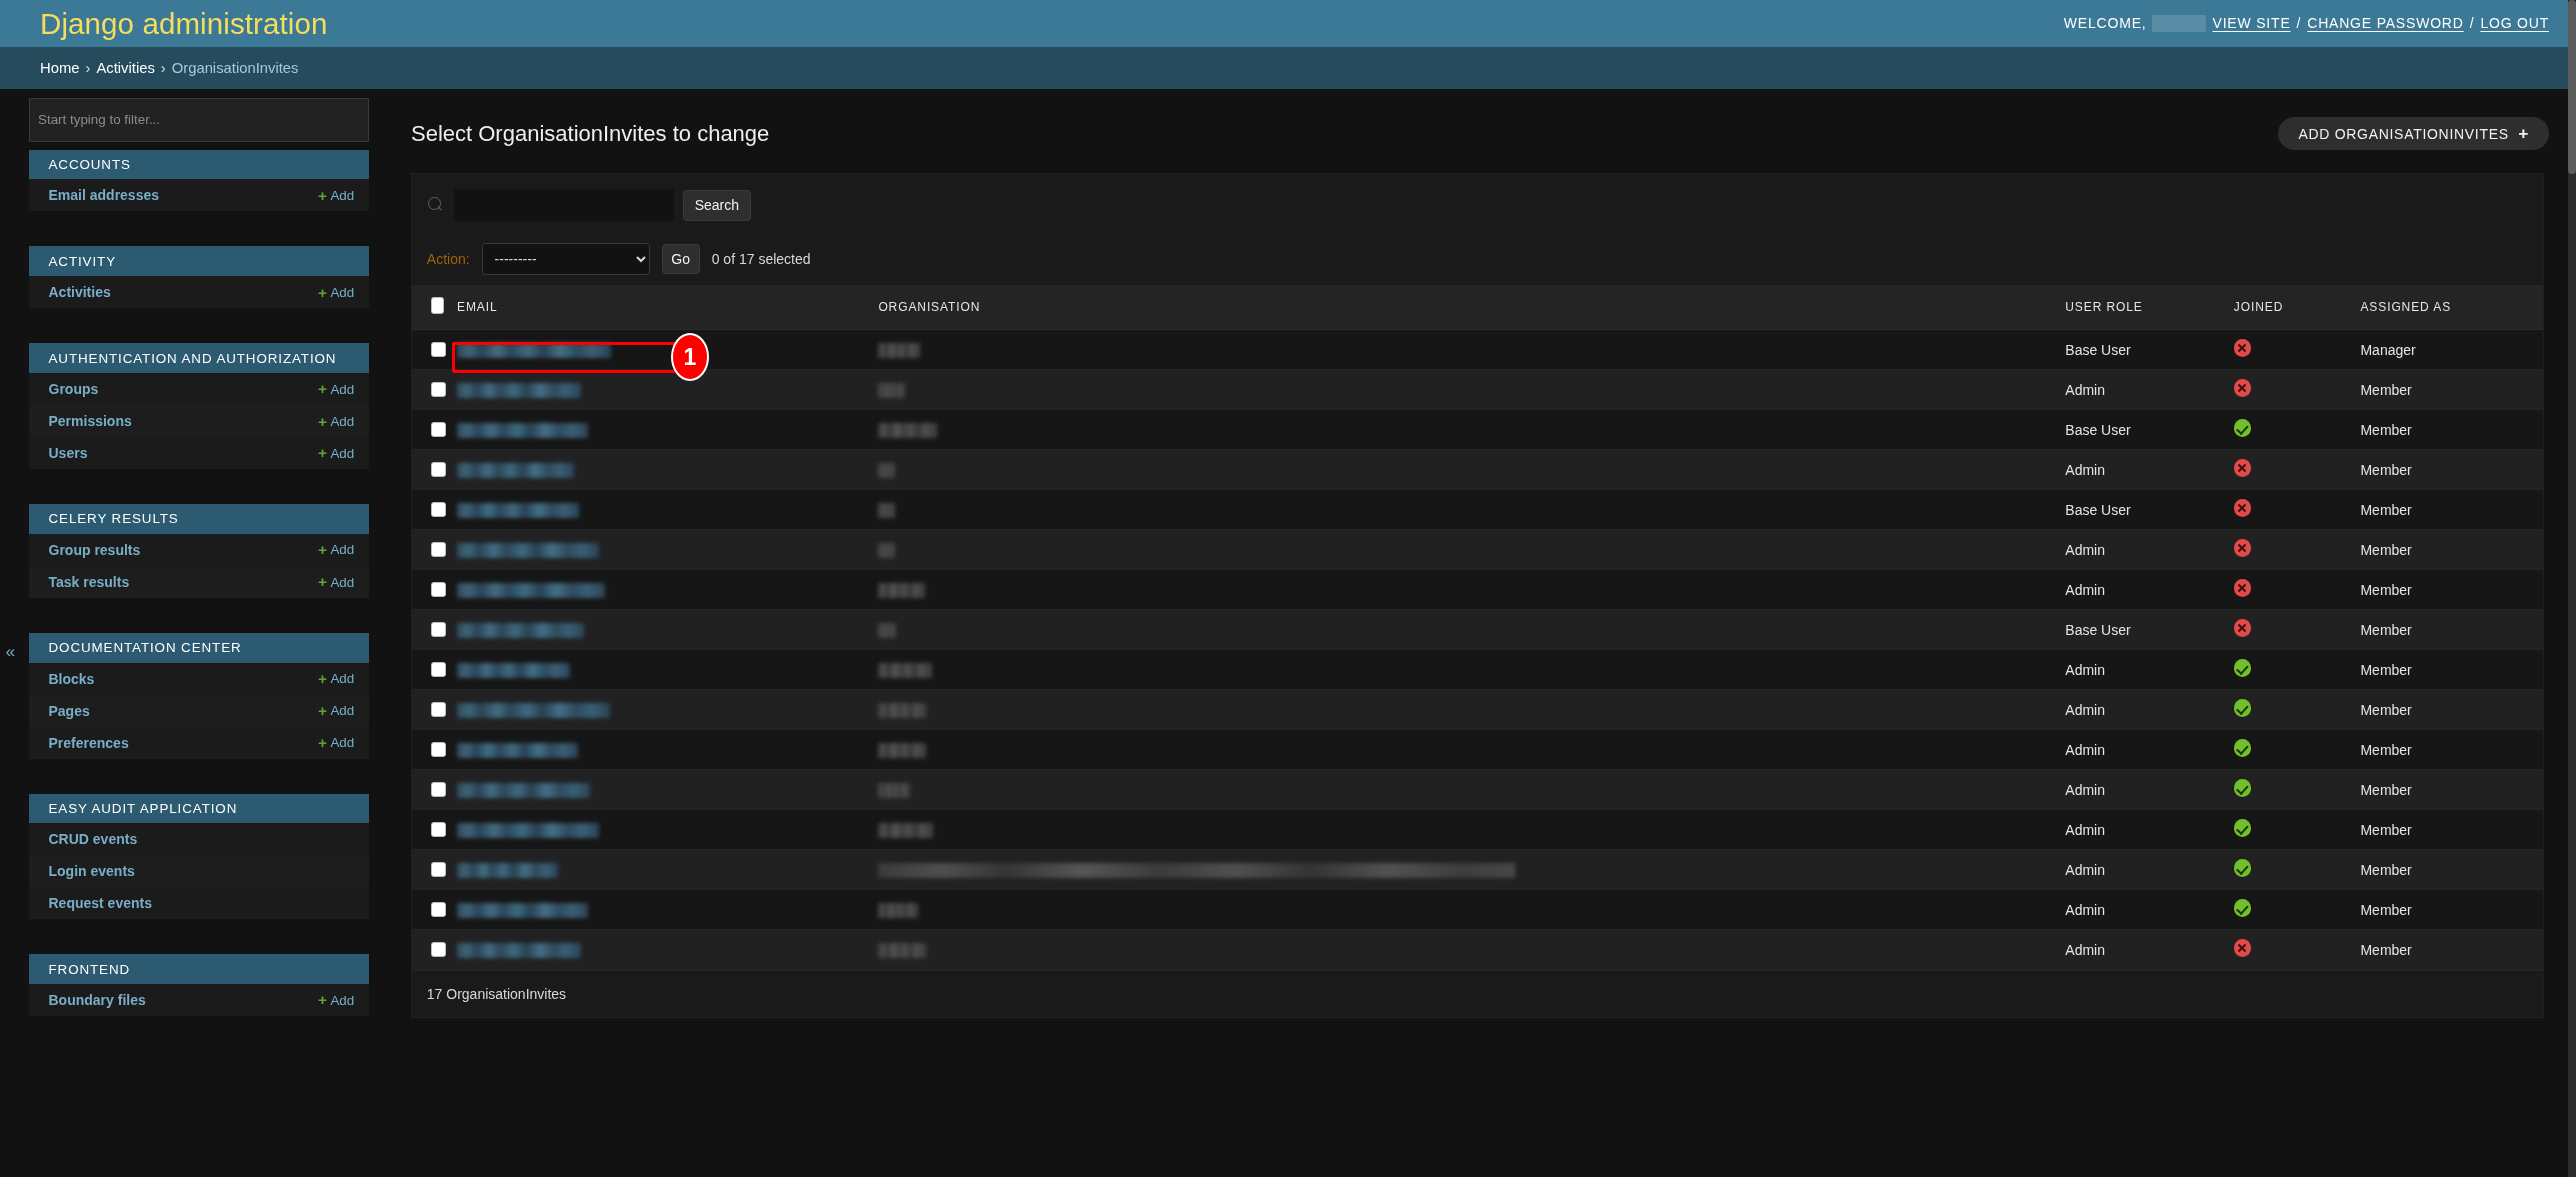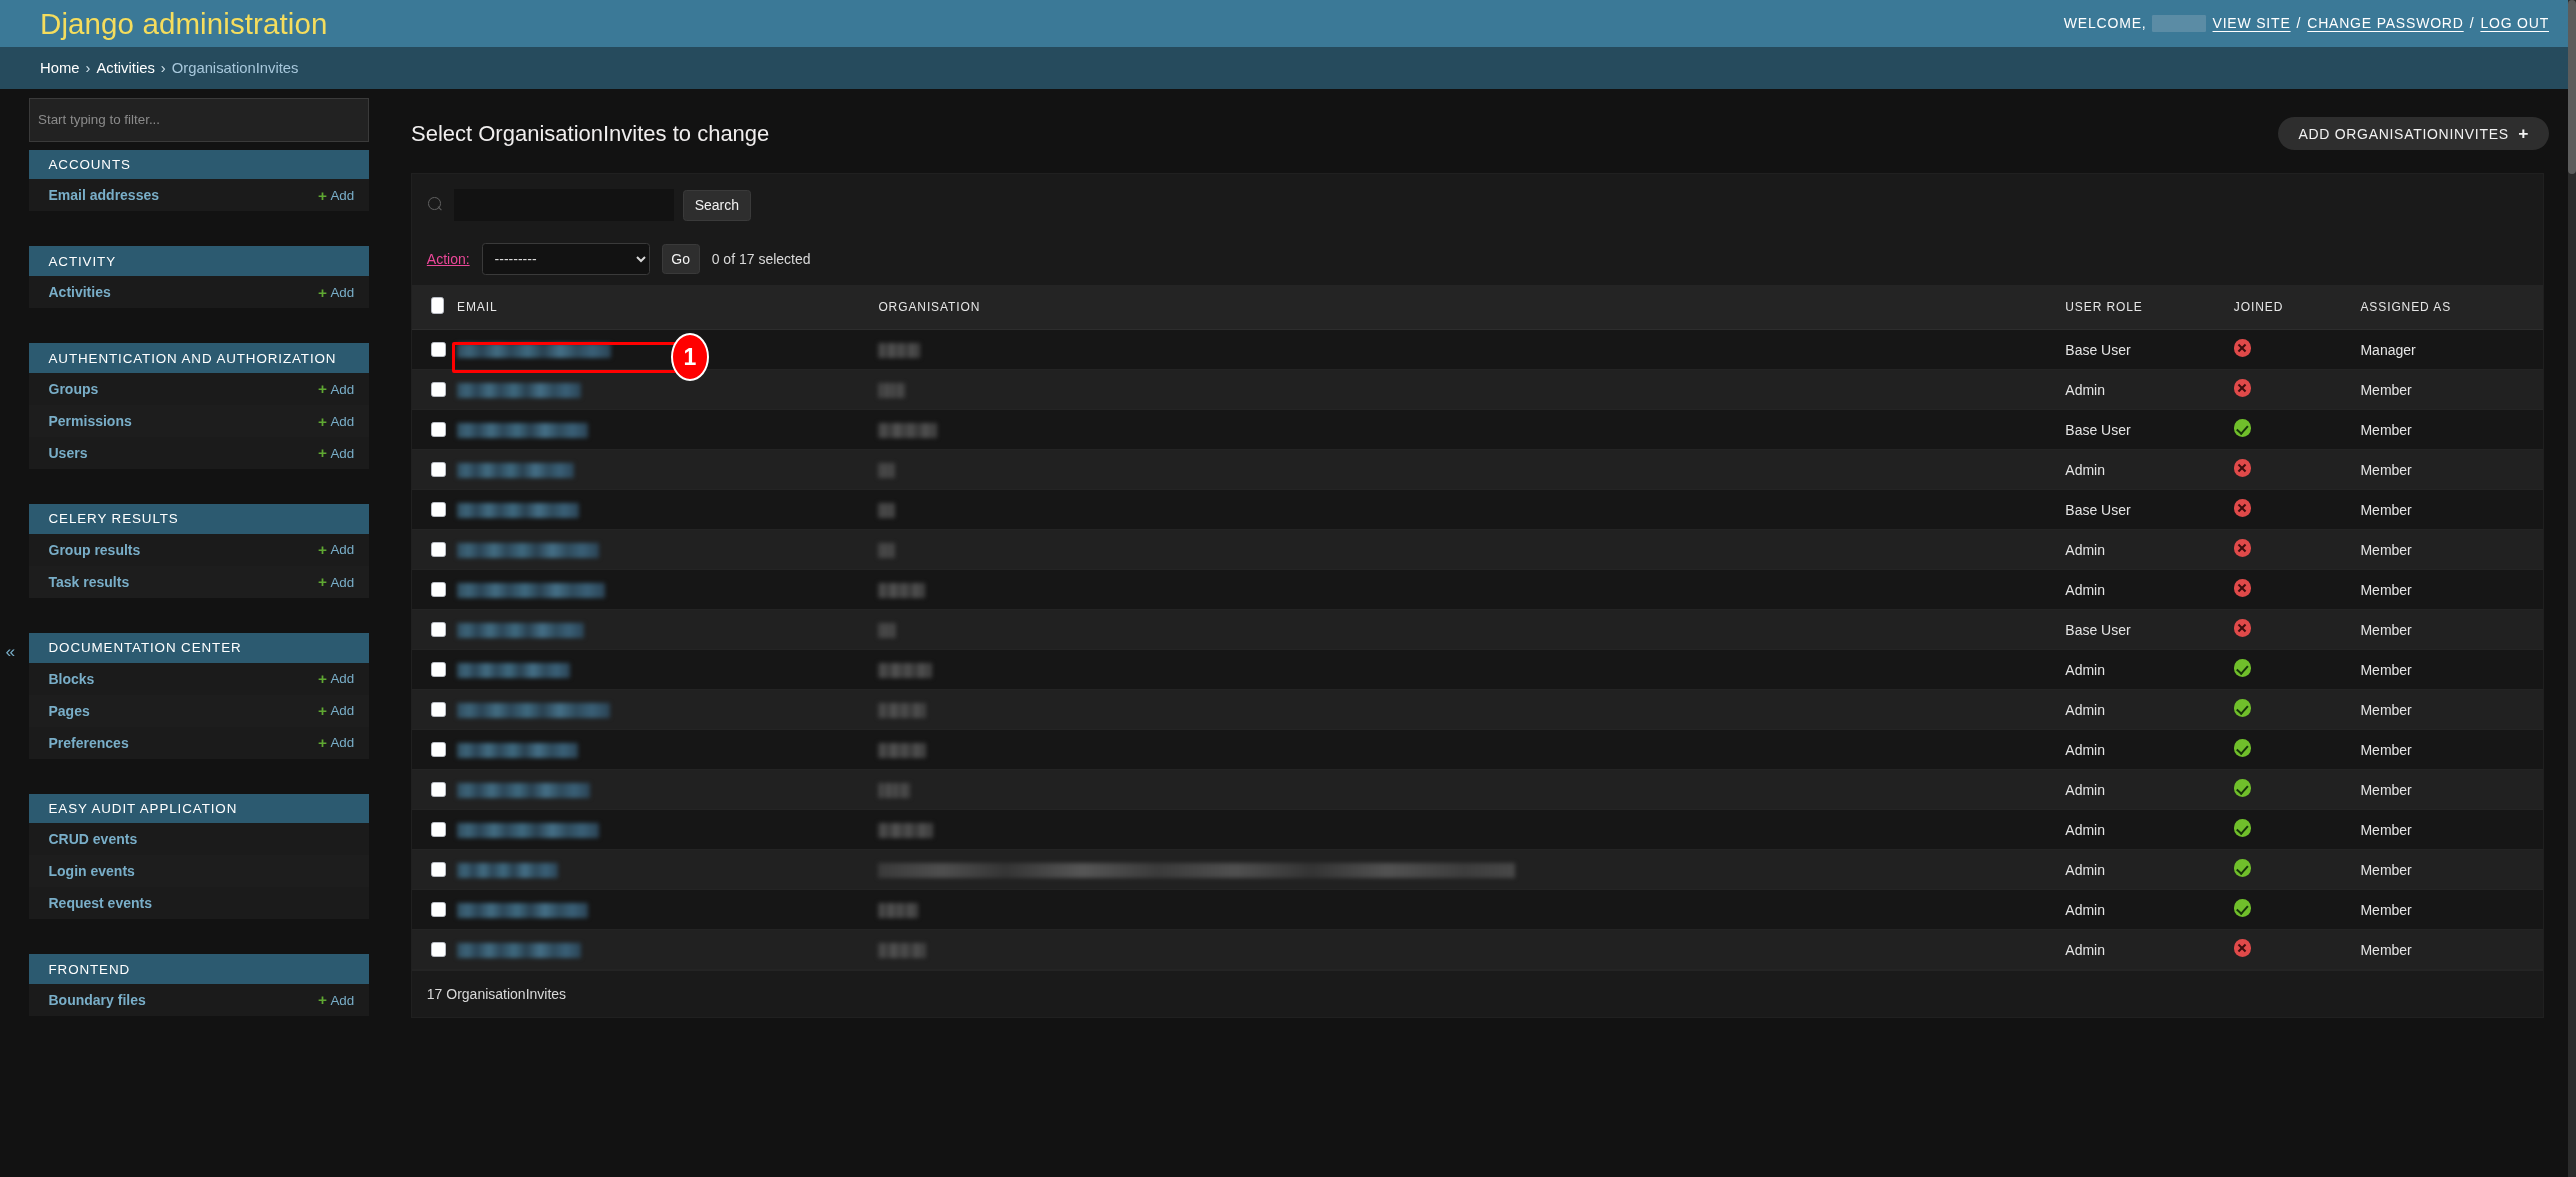--- a/index.html
+++ b/index.html
@@ -254,21 +254,21 @@
   
   #changelist-form { padding: 0; }
   #actions-bar {
     display: flex;
     align-items: center;
     gap: 12px;
     padding: 6.7px 0 10.7px 14.8px;
     font-size: 14px;
     color: #e8e8e8;
   }
-  #actions-bar label { color: #ec4899; text-decoration: underline; }
+  #actions-bar label { color: #a16207; }
   #action-select {
     background: #121212;
     color: #d8d8d8;
     border: 0.7px solid #3a3a3a;
     border-radius: 3.4px;
     font-size: 14px;
     padding: 6px 8px;
     width: 168px;
     font-family: "Liberation Sans", sans-serif;
     outline: none;

